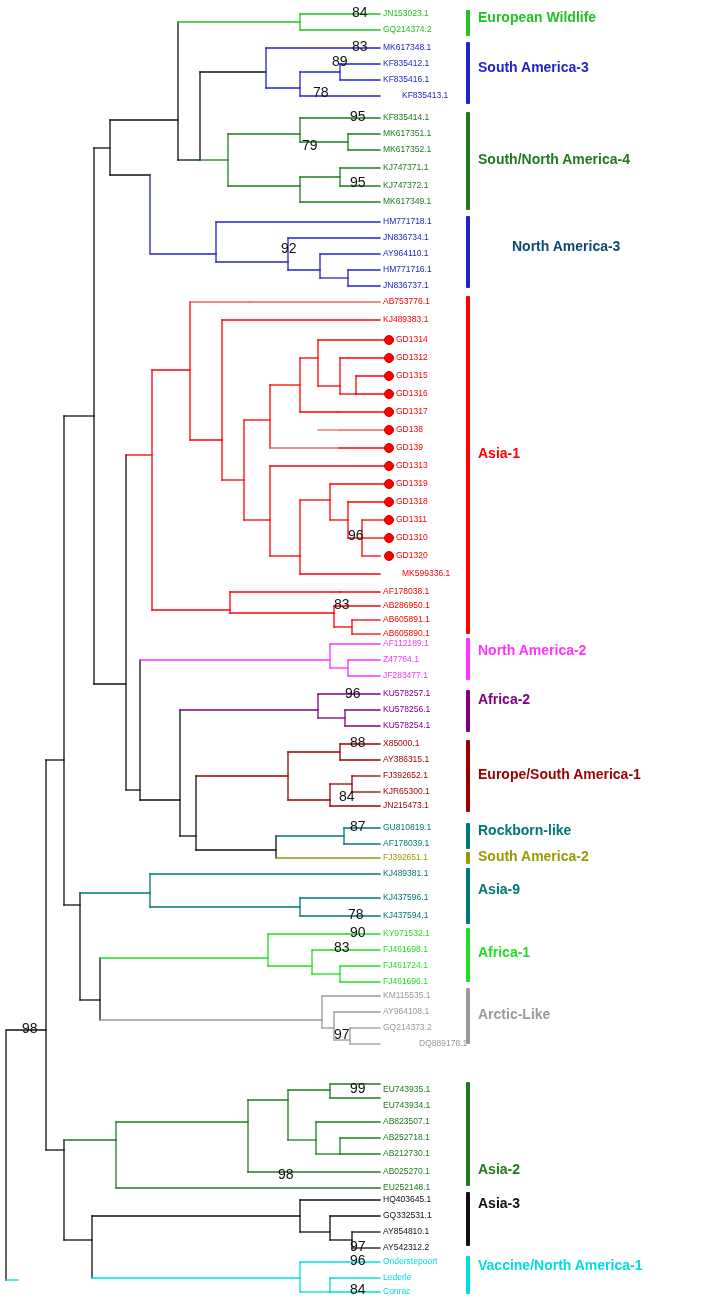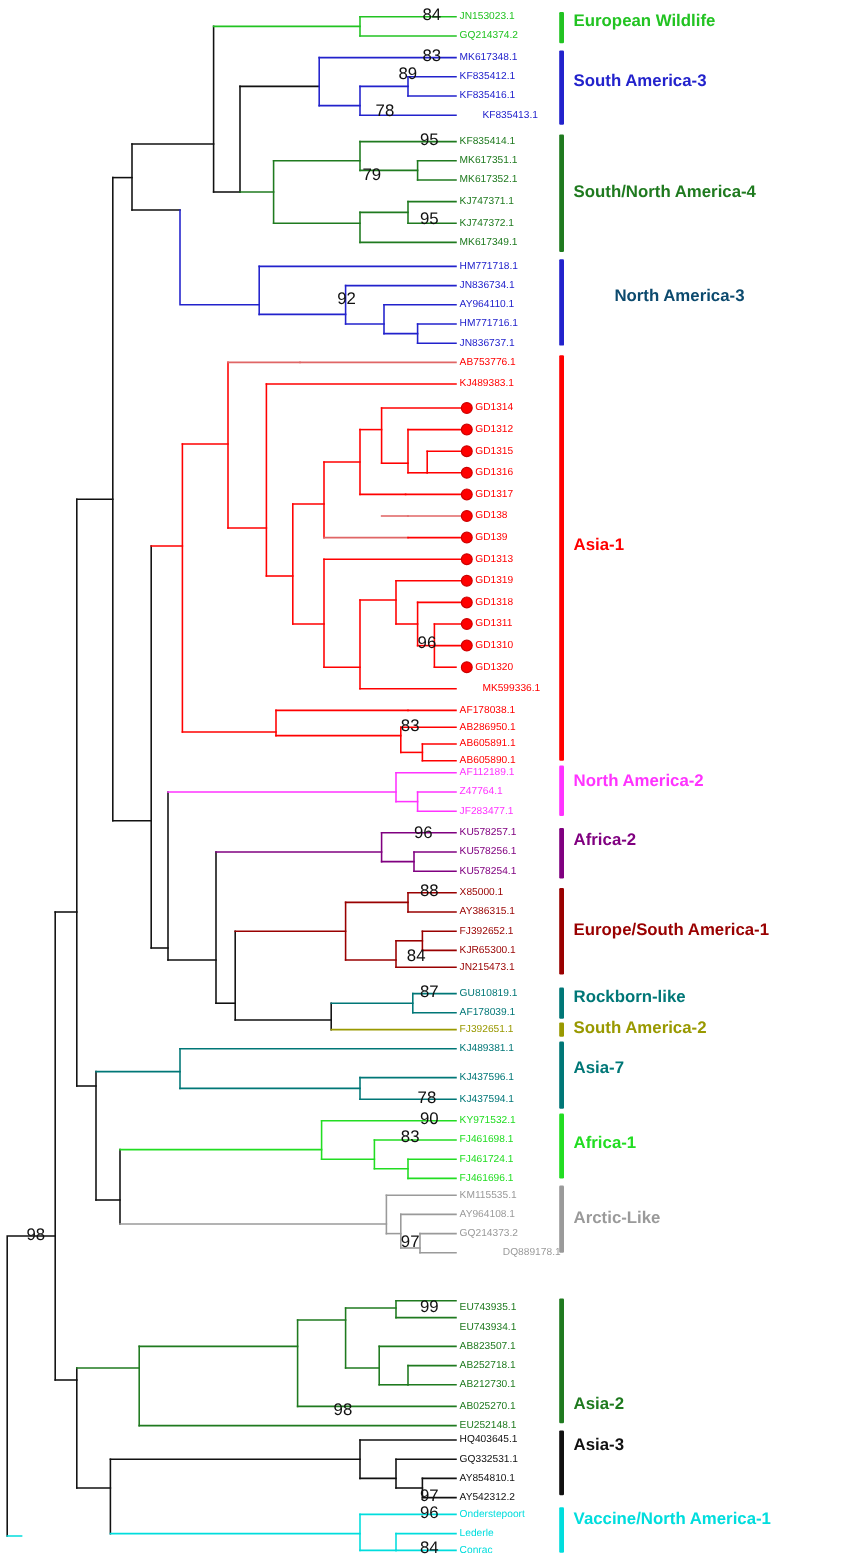--- a/index.html
+++ b/index.html
@@ -420,21 +420,21 @@
       <div class="clade" style="left: 478px; top: 643px; color: rgb(255, 51, 255);">North America-2</div>
       <div class="bar" style="left: 466px; top: 690px; height: 42px; background: rgb(128, 0, 128);"></div>
       <div class="clade" style="left: 478px; top: 692px; color: rgb(128, 0, 128);">Africa-2</div>
       <div class="bar" style="left: 466px; top: 740px; height: 72px; background: rgb(153, 0, 0);"></div>
       <div class="clade" style="left: 478px; top: 767px; color: rgb(153, 0, 0);">Europe/South America-1</div>
       <div class="bar" style="left: 466px; top: 823px; height: 26px; background: rgb(0, 119, 119);"></div>
       <div class="clade" style="left: 478px; top: 823px; color: rgb(0, 119, 119);">Rockborn-like</div>
       <div class="bar" style="left: 466px; top: 852px; height: 12px; background: rgb(153, 153, 0);"></div>
       <div class="clade" style="left: 478px; top: 849px; color: rgb(153, 153, 0);">South America-2</div>
       <div class="bar" style="left: 466px; top: 868px; height: 56px; background: rgb(0, 119, 119);"></div>
-      <div class="clade" style="left: 478px; top: 882px; color: rgb(0, 119, 119);">Asia-7</div>
+      <div class="clade" style="left: 478px; top: 882px; color: rgb(0, 119, 119);">Asia-9</div>
       <div class="bar" style="left: 466px; top: 928px; height: 54px; background: rgb(34, 221, 34);"></div>
       <div class="clade" style="left: 478px; top: 945px; color: rgb(34, 221, 34);">Africa-1</div>
       <div class="bar" style="left: 466px; top: 988px; height: 56px; background: rgb(154, 154, 154);"></div>
       <div class="clade" style="left: 478px; top: 1007px; color: rgb(154, 154, 154);">Arctic-Like</div>
       <div class="bar" style="left: 466px; top: 1082px; height: 104px; background: rgb(31, 122, 31);"></div>
       <div class="clade" style="left: 478px; top: 1134px; color: rgb(31, 122, 31); margin-top: 28px;">Asia-2</div>
       <div class="bar" style="left: 466px; top: 1192px; height: 54px; background: rgb(17, 17, 17);"></div>
       <div class="clade" style="left: 478px; top: 1196px; color: rgb(17, 17, 17);">Asia-3</div>
       <div class="bar" style="left: 466px; top: 1256px; height: 38px; background: rgb(0, 221, 221);"></div>
       <div class="clade" style="left: 478px; top: 1258px; color: rgb(0, 221, 221);">Vaccine/North America-1</div>

